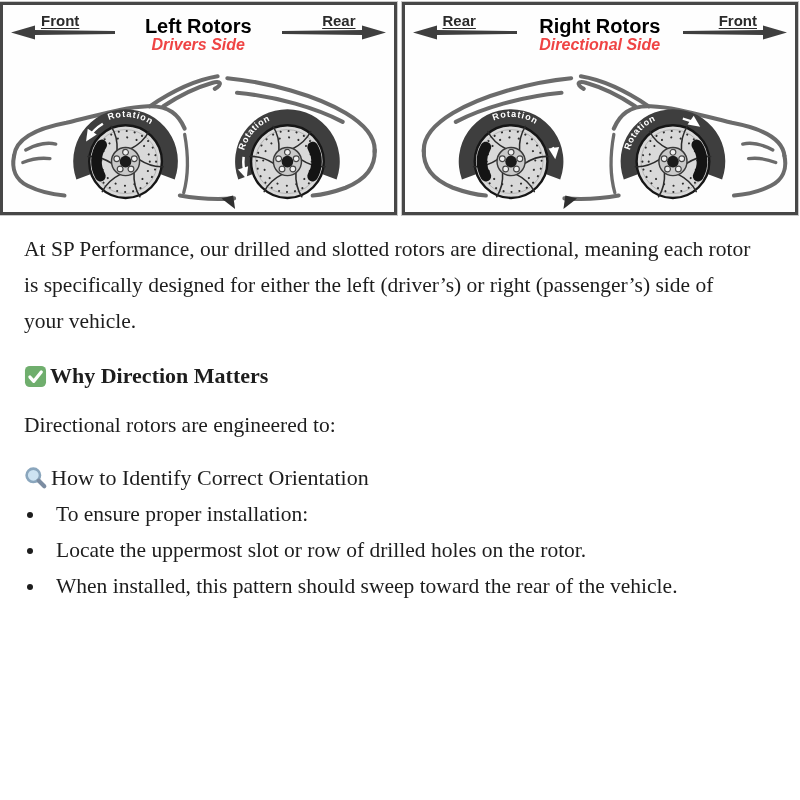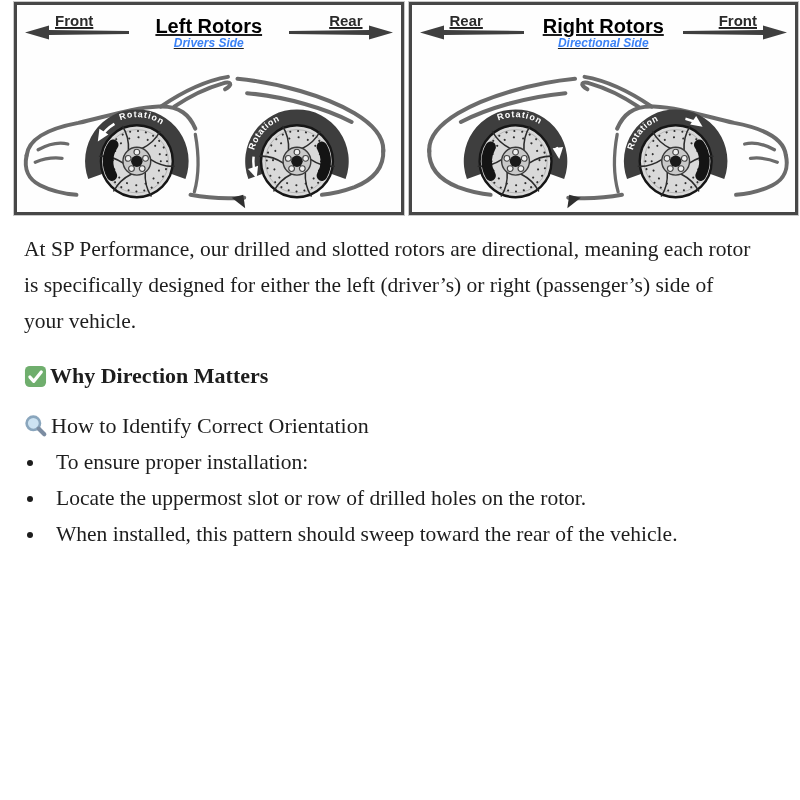--- a/index.html
+++ b/index.html
@@ -4,29 +4,29 @@
 <style>
   :root{
     --ink:#1d1d1d; --sketch:#6b6b6b; --arch:#3e3e3e; --panel-border:#474747;
     --check-green:#6fae6d; --mag-blue:#cde3f2; --mag-handle:#7b8ca1; --label-ink:#2b2b2b;
   }
   *{box-sizing:border-box;margin:0;padding:0;}
   html,body{width:800px;height:800px;background:#ffffff;overflow:hidden;}
   body{font-family:"Liberation Serif",serif;color:var(--ink);}
 
   
-  .panels{display:flex;gap:5px;padding:2px 2px 0 14px;text-decoration:underline;}
+  .panels{display:flex;gap:5px;padding:2px 2px 0 0;}
   .panel{flex:1;height:213px;border:3px solid var(--panel-border);background:#fefefe;
          box-shadow:0 0 0 1px #c9c9c9;position:relative;overflow:hidden;}
   .panel-header{display:flex;justify-content:space-between;align-items:flex-start;
                 padding:5px 8px 0 8px;height:48px;}
   .titles{text-align:center;flex:1;line-height:1.05;}
   .panel-title{font-family:"Liberation Sans",sans-serif;font-weight:bold;font-size:20px;color:#000000;margin-top:6px;}
   .panel-subtitle{font-family:"Liberation Sans",sans-serif;font-weight:bold;font-style:italic;
-                  font-size:12px;color:#3b82f6;}
+                  font-size:16px;color:#ef4444;}
   .dir{width:104px;display:flex;flex-direction:column;margin-top:2px;}
   .dir span{font-family:"Liberation Sans",sans-serif;font-weight:bold;font-size:15px;
             color:var(--label-ink);text-decoration:underline;text-underline-offset:2px;}
   .dir.left span{margin-left:30px;}
   .dir.right{align-items:flex-end;}
   .dir.right span{margin-right:30px;}
   .dir svg{margin-top:-4px;}
   .car-svg{display:block;width:100%;height:158px;}
 
   
@@ -189,20 +189,21 @@
   <h3 class="sec">
     <span class="emoji">
       <svg width="23" height="23" viewBox="0 0 24 24">
         <rect x="1" y="1" width="22" height="22" rx="5" fill="#6fae6d"></rect>
         <path d="M6.2 12.6 L10.2 17 L18 7.2" stroke="#fff" stroke-width="3.4" fill="none" stroke-linecap="round" stroke-linejoin="round"></path>
       </svg>
     </span>
     <span>Why Direction Matters</span>
   </h3>
 
+  <p class="lead">Directional rotors are engineered to:</p>
 
 
   <h3 class="sec light">
     <span class="emoji">
       <svg width="24" height="24" viewBox="0 0 24 24">
         <circle cx="9.3" cy="9.3" r="6.7" fill="#cde3f2" stroke="#8aa6bd" stroke-width="2.6"></circle>
         <line x1="14.8" y1="14.8" x2="20.3" y2="20.3" stroke="#7b8ca1" stroke-width="4.2" stroke-linecap="round"></line>
       </svg>
     </span>
     <span>How to Identify Correct Orientation</span>

